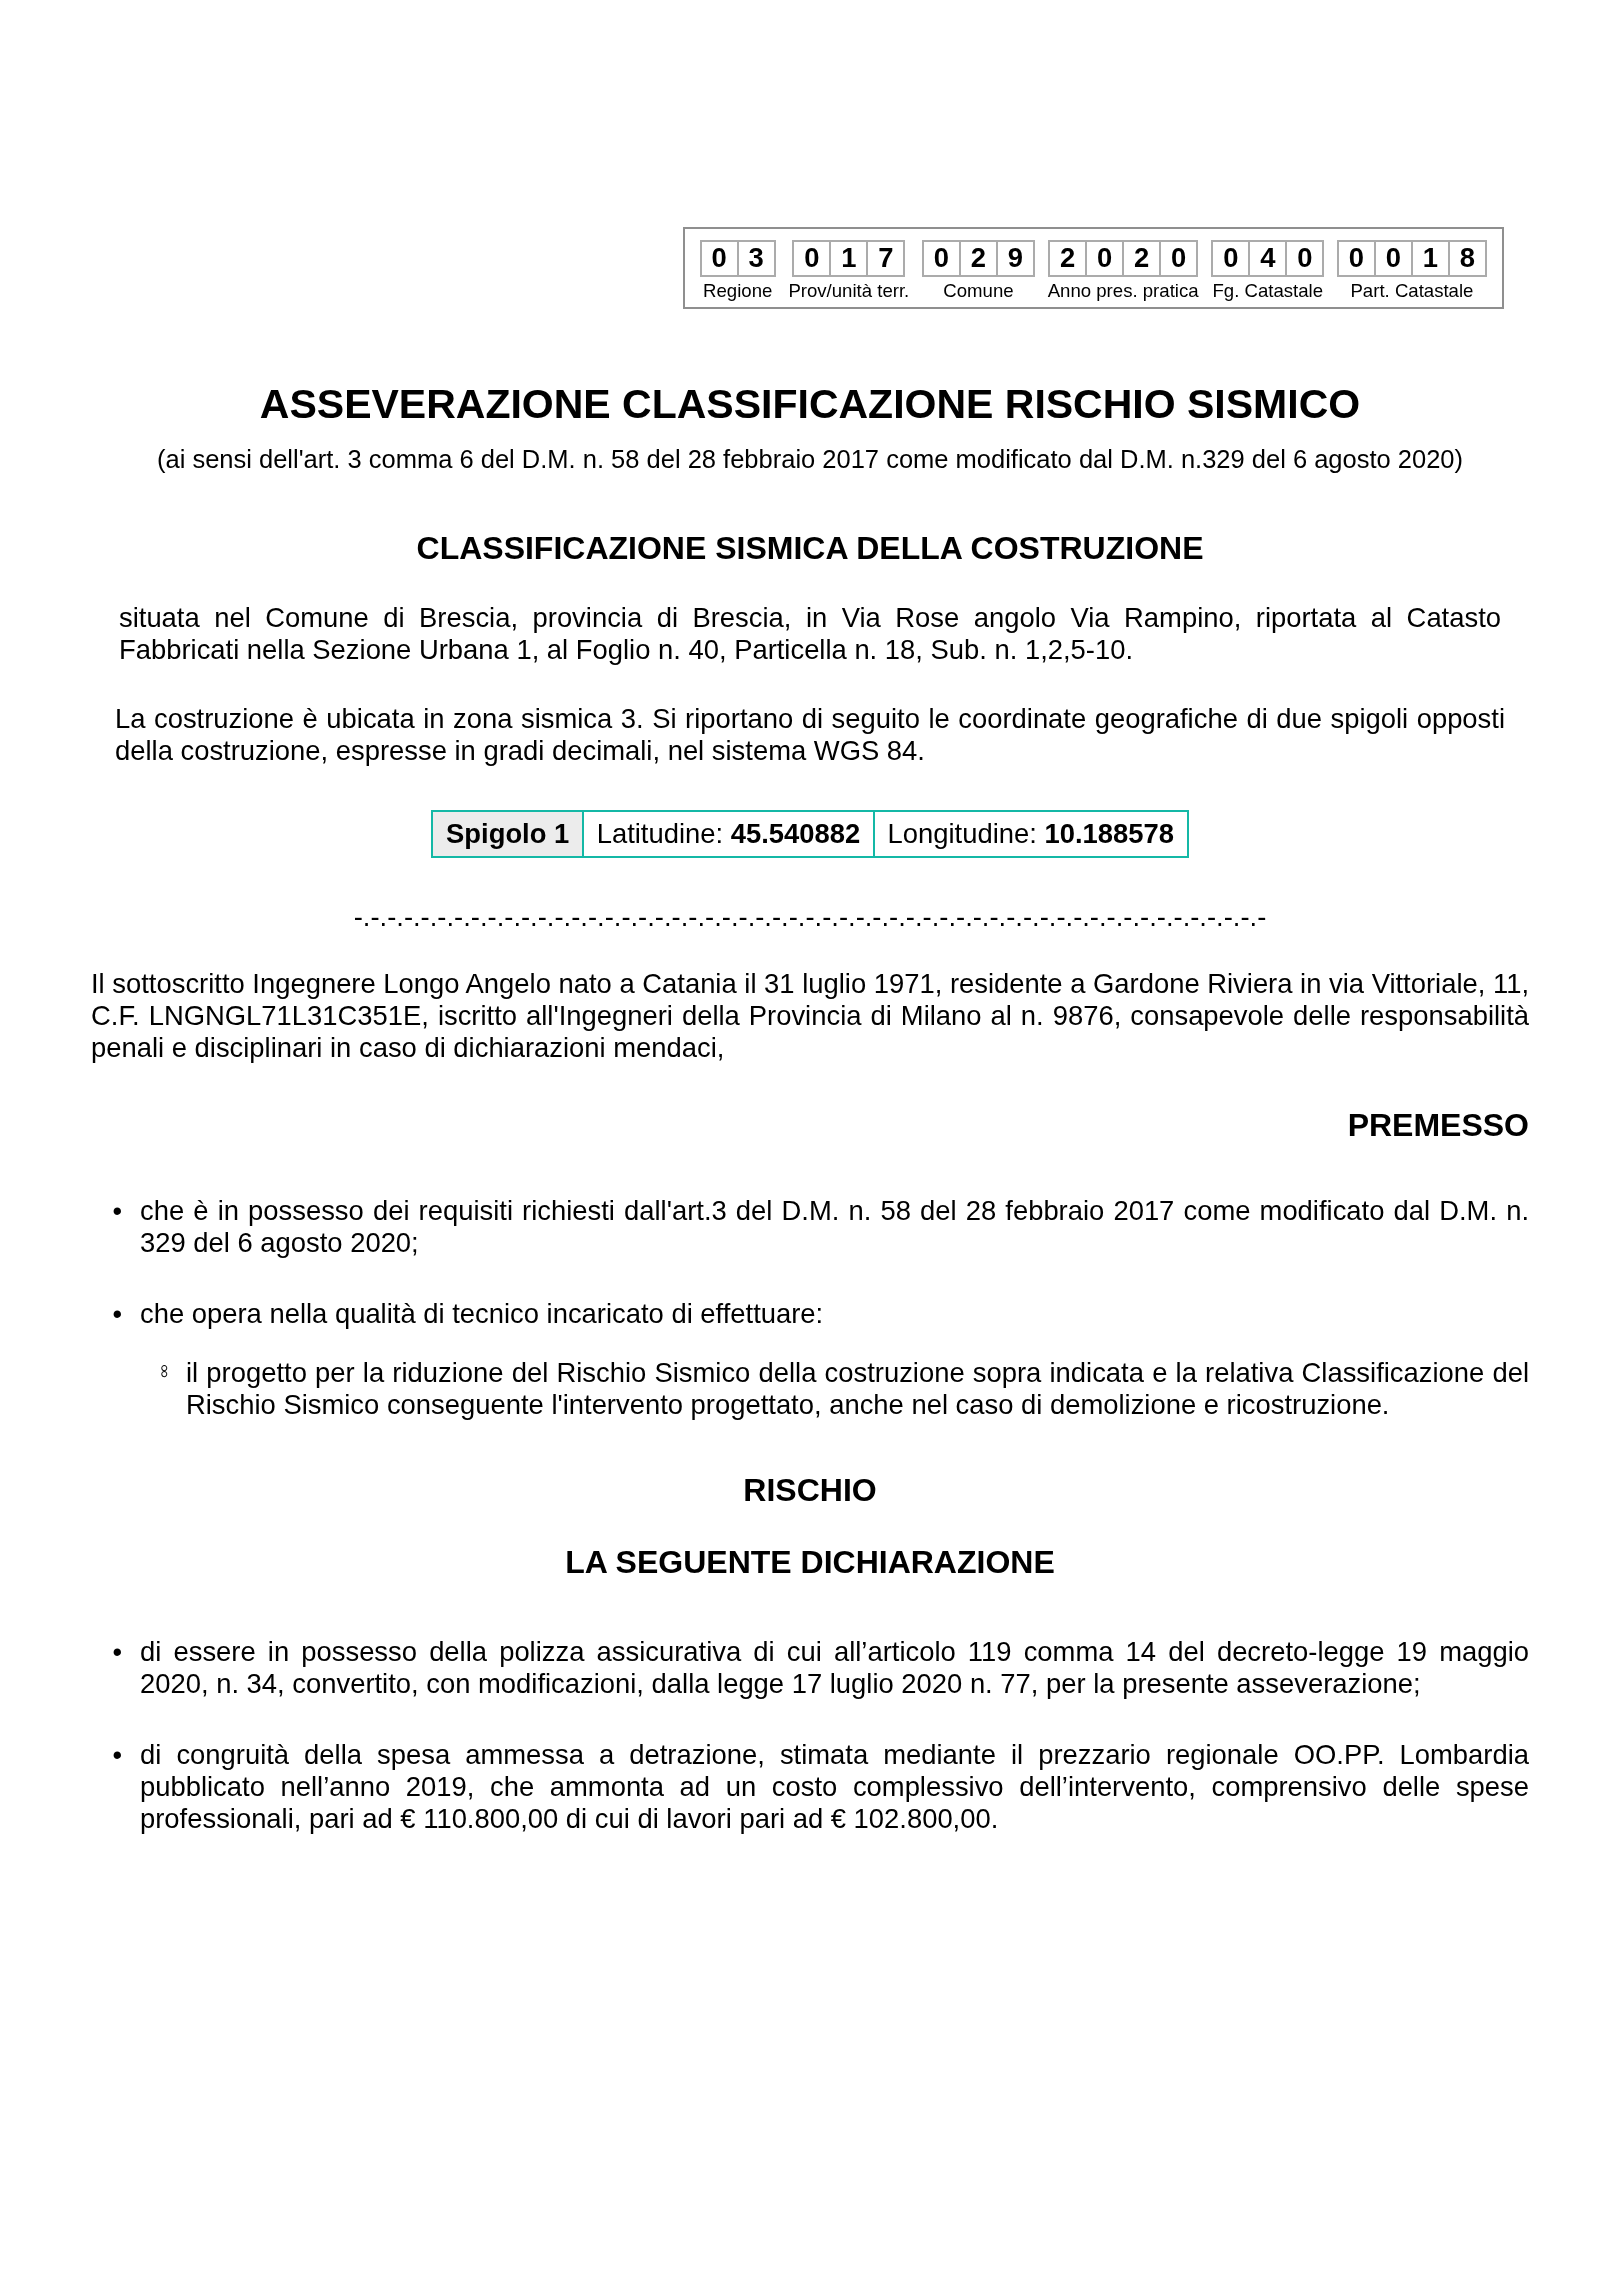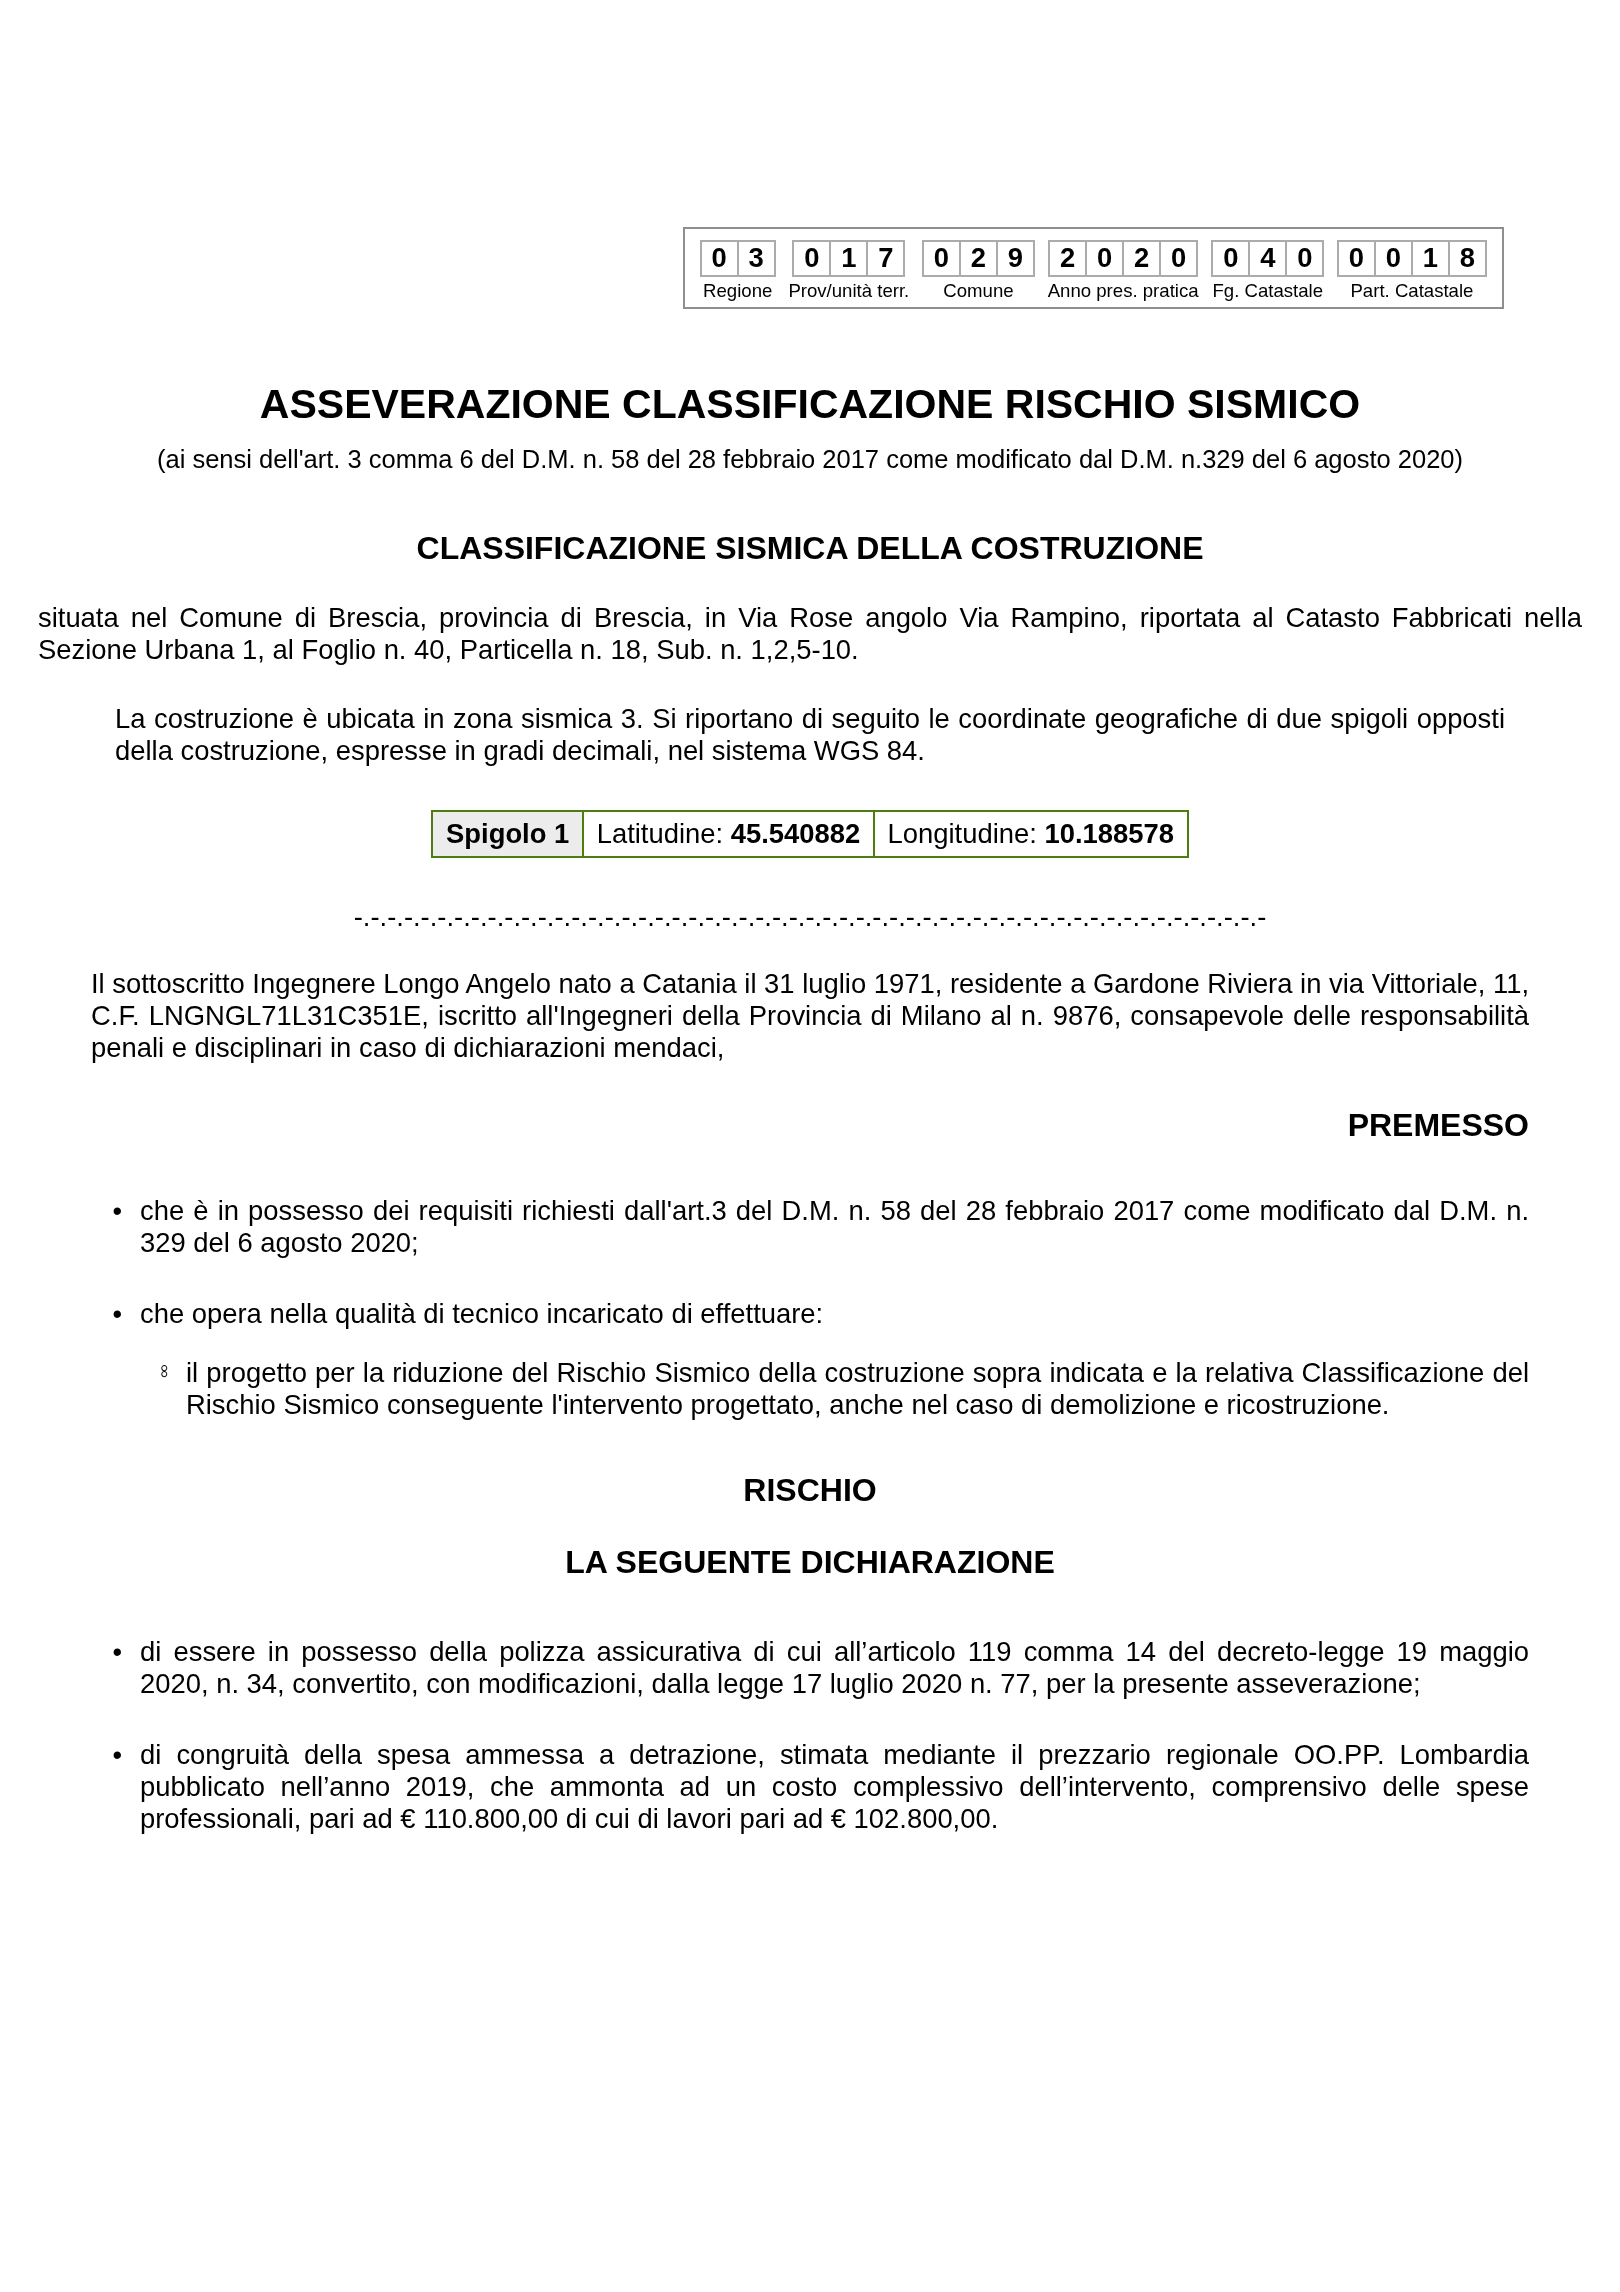--- a/index.html
+++ b/index.html
@@ -31,27 +31,27 @@
     font-weight:bold;font-size:27.4px;
     background:#fff;
   }
   .code-cell + .code-cell{border-left:none;}
   .code-label{font-size:18.6px;line-height:21.6px;margin-top:2.9px;white-space:nowrap;}
   
   .title{margin:72px 91px 0;text-align:center;font-size:41px;font-weight:bold;line-height:1.15;}
   .subtitle{margin:16.7px 91px 0;text-align:center;font-size:25.5px;line-height:1.15;}
   .sect-heading{margin:56px 91px 0;text-align:center;font-size:32px;font-weight:bold;line-height:1.15;}
   .para{line-height:32px;text-align:justify;}
-  .p-location{margin:35px 38px 0;}
+  .p-location{margin:35px 119px 0;}
   .p-zone{margin:37px 115px 0;}
   .p-declarant{margin:35px 91px 0;}
   
   .tbl-wrap{margin:43px 0 0;text-align:center;}
   table.coords{border-collapse:collapse;margin:0 auto;font-size:27.4px;}
-  table.coords td{border:2px solid #4d7c0f;padding:5.9px 12.7px;line-height:32px;text-align:left;}
+  table.coords td{border:2px solid #14b8a6;padding:5.9px 12.7px;line-height:32px;text-align:left;}
   table.coords td.corner{background:#ececec;font-weight:bold;}
   table.coords b{font-weight:bold;}
   
   .separator{margin:43px 0 0;text-align:center;font-size:27.4px;line-height:32px;white-space:nowrap;}
   
   .h-premesso{margin:43px 91px 0;text-align:right;}
   .h-assevera{margin:51px 91px 0;}
   .h-dichiarazione{margin:35px 91px 0;}
   
   .li{position:relative;line-height:32px;text-align:justify;}

